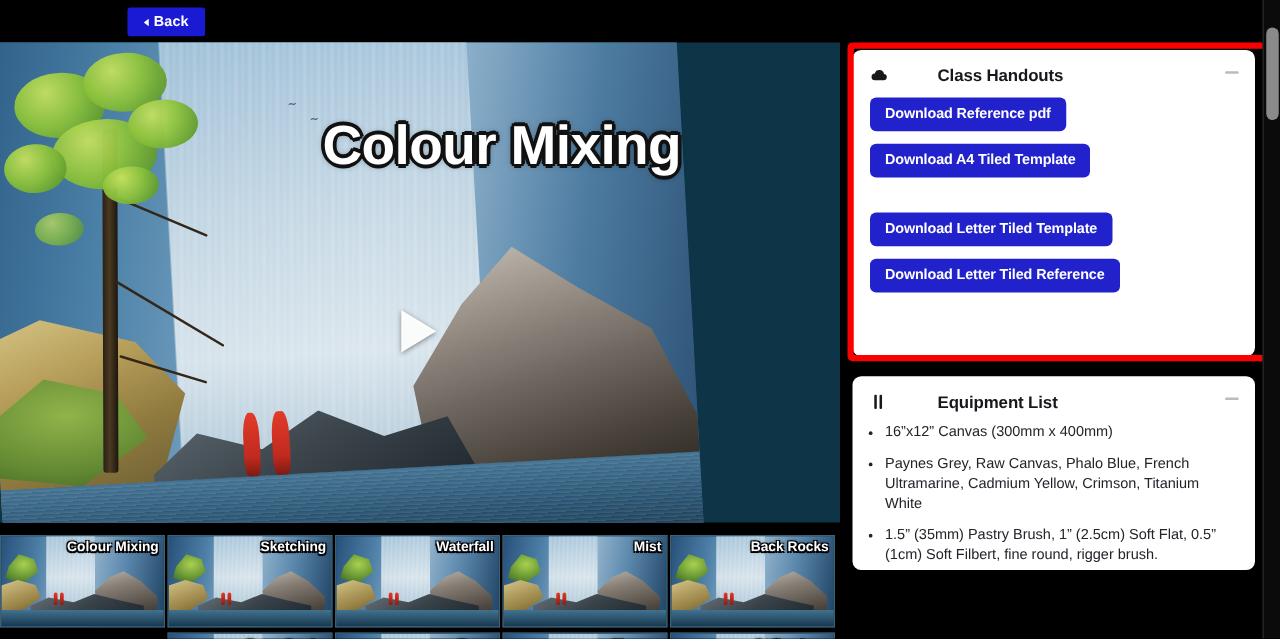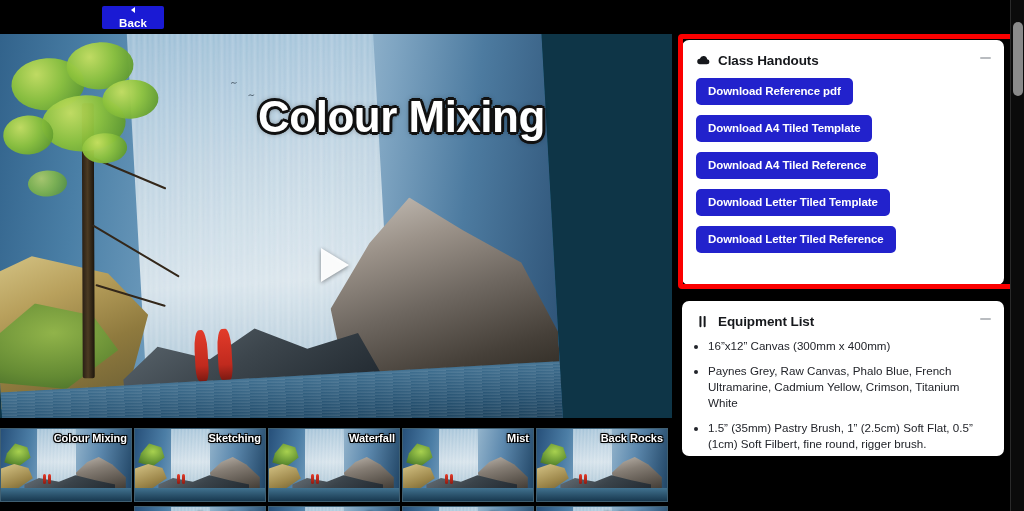--- a/index.html
+++ b/index.html
@@ -20,21 +20,20 @@
     position: absolute; left: 102px; top: 6px;
     width: 62px; height: 23px;
     background: #1a1ad4;
     color: #fff;
     border: none; border-radius: 2px;
     font-size: 11.5px; font-weight: bold;
     font-family: "Liberation Sans", sans-serif;
     display: flex; align-items: center; justify-content: center; gap: 4px;
     cursor: pointer;
     letter-spacing: .1px;
-    flex-direction: column;
   }
   .back-caret {
     width: 0; height: 0;
     border-top: 3.5px solid transparent;
     border-bottom: 3.5px solid transparent;
     border-right: 4px solid #fff;
     display: inline-block;
   }
   .hamburger {
     position: absolute; left: 894px; top: 8px;
@@ -211,20 +210,21 @@
     position: absolute; left: 678px; top: 34px;
     width: 340px; height: 255px;
     border: 5px solid #fb0000;
     border-radius: 4px;
     pointer-events: none;
   }
   .card-head {
     display: flex; align-items: center;
     padding: 13px 12px 0 14px;
     position: relative;
+    gap: 32px;
   }
   .card-title {
     font-size: 13.5px; font-weight: bold; color: #16181c;
     font-family: "Liberation Sans", sans-serif;
     letter-spacing: -.1px;
   }
   .head-icon { width: 15px; height: 15px; margin-right: 7px; flex: 0 0 auto; }
   .collapse-btn {
     position: absolute; right: 13px; top: 17px;
     width: 11px; height: 2px; background: #b9bcc0; border-radius: 1px;
@@ -422,21 +422,21 @@
       <div class="card-head">
         <svg class="head-icon" viewBox="0 0 24 24">
           <path d="M6.5 18h11a4 4 0 0 0 .4-7.98A6 6 0 0 0 6.2 9.2 3.9 3.9 0 0 0 6.5 18z" fill="#16181c"></path>
         </svg>
         <span class="card-title">Class Handouts</span>
         <div class="collapse-btn"></div>
       </div>
       <div class="btn-list">
         <button class="dl-btn">Download Reference pdf</button><br>
         <button class="dl-btn">Download A4 Tiled Template</button><br>
-        <button class="dl-btn">Download A4 Tiled Reference</button><br>
+        <br>
         <button class="dl-btn">Download Letter Tiled Template</button><br>
         <button class="dl-btn">Download Letter Tiled Reference</button>
       </div>
     </div>
 
     <div class="card equipment">
       <div class="card-head">
         <svg class="head-icon" viewBox="0 0 24 24">
           <rect x="5.5" y="3" width="3.2" height="18" rx="1.3" fill="#16181c"></rect>
           <rect x="12.2" y="3" width="3.2" height="18" rx="1.3" fill="#16181c"></rect>

